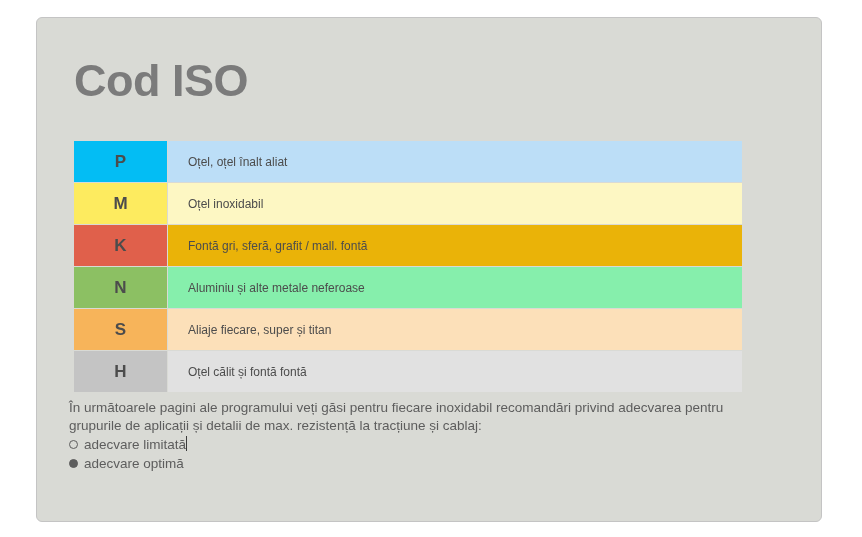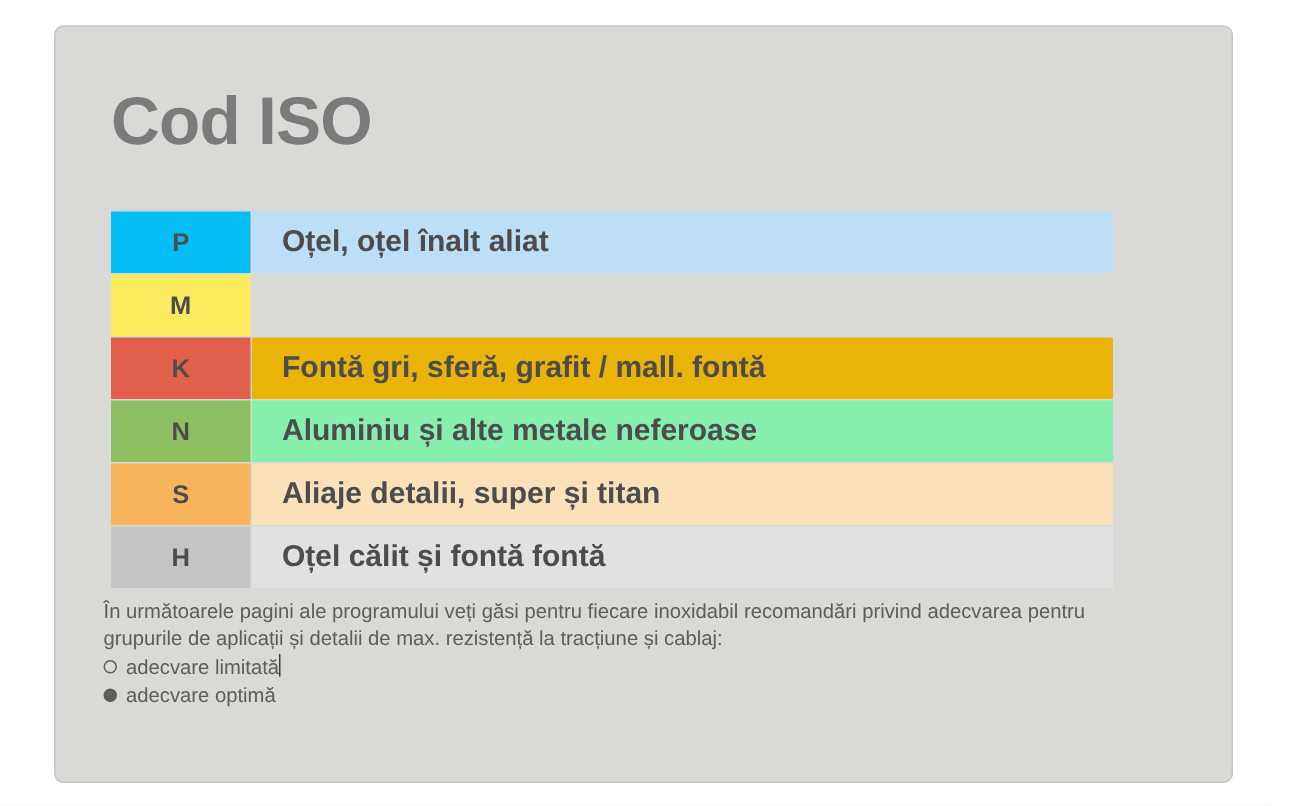--- a/index.html
+++ b/index.html
@@ -56,25 +56,24 @@
     font-size: 17px;
     font-weight: bold;
     color: #4c4c4c;
     box-sizing: border-box;
   }
   .iso-desc {
     flex: 1 1 auto;
     display: flex;
     align-items: center;
     padding-left: 20px;
-    font-size: 20px;
+    font-size: 12px;
     color: #4c4c4c;
     box-sizing: border-box;
     margin-left: 1px;
-    font-weight: bold;
   }
   #note-block {
     position: absolute;
     left: 32px;
     top: 381px;
     width: 700px;
     font-size: 13.5px;
     color: #5d5d5d;
     line-height: 18px;
   }
@@ -123,32 +122,33 @@
 
   <div id="page-title">Cod ISO</div>
 
   <div id="iso-table">
       <div class="iso-row">
         <div class="iso-badge" style="background: rgb(3, 189, 244);">P</div>
         <div class="iso-desc" style="background: rgb(188, 222, 247);">Oțel, oțel înalt aliat</div>
       </div>
       <div class="iso-row">
         <div class="iso-badge" style="background: rgb(253, 235, 95);">M</div>
+        <div class="iso-desc" style="background: rgb(253, 247, 195);">Oțel inoxidabil</div>
       </div>
       <div class="iso-row">
         <div class="iso-badge" style="background: rgb(224, 96, 75);">K</div>
         <div class="iso-desc" style="background: #eab308;">Fontă gri, sferă, grafit / mall. fontă</div>
       </div>
       <div class="iso-row">
         <div class="iso-badge" style="background: rgb(140, 192, 99);">N</div>
         <div class="iso-desc" style="background: #86efac;">Aluminiu și alte metale neferoase</div>
       </div>
       <div class="iso-row">
         <div class="iso-badge" style="background: rgb(247, 180, 90);">S</div>
-        <div class="iso-desc" style="background: rgb(252, 224, 185);">Aliaje detalii, super și titan</div>
+        <div class="iso-desc" style="background: rgb(252, 224, 185);">Aliaje fiecare, super și titan</div>
       </div>
       <div class="iso-row">
         <div class="iso-badge" style="background: rgb(196, 196, 196);">H</div>
         <div class="iso-desc" style="background: rgb(225, 225, 225);">Oțel călit și fontă fontă</div>
       </div>
     </div>
 
   <div id="note-block">
     <p id="note-text">În următoarele pagini ale programului veți găsi pentru fiecare inoxidabil recomandări privind adecvarea pentru grupurile de aplicații și detalii de max. rezistență la tracțiune și cablaj:</p>
     <div id="legend-container">

